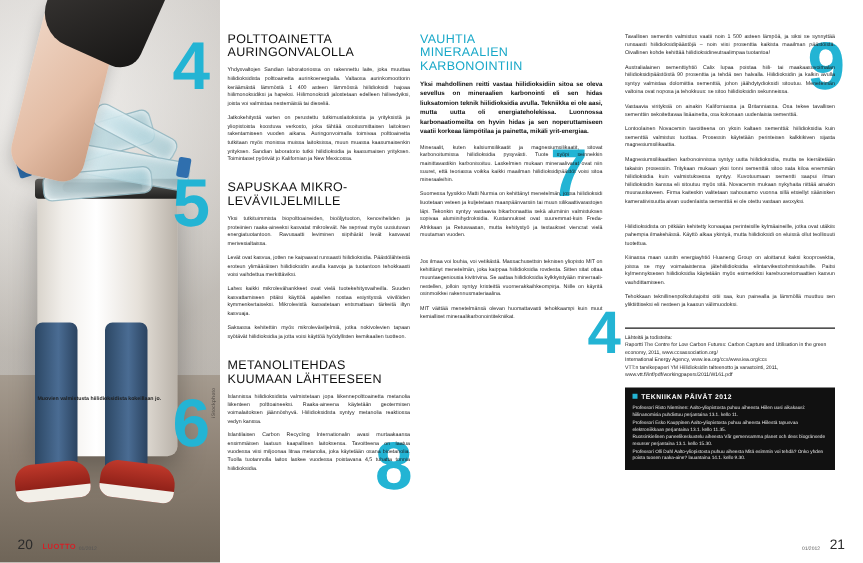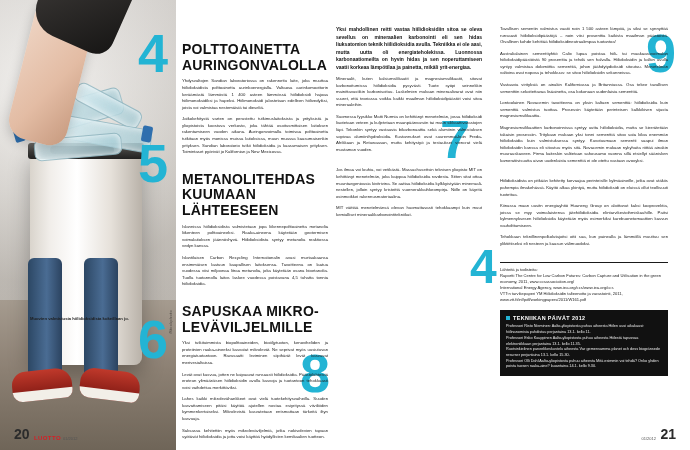--- a/index.html
+++ b/index.html
@@ -174,25 +174,25 @@
     position: absolute;
     top: 26px;
   }
   .col-a { left: 182px; width: 146px; }
   .col-b { left: 336px; width: 146px; }
   .col-c { left: 500px; width: 168px; }
 
   .article { position: relative; margin-bottom: 14px; }
 
   h2.head {
-    margin: 16px 0 5px 0;
-    font-size: 14px;
+    margin: 0 0 5px 0;
+    font-size: 10px;
     line-height: 1.12;
     letter-spacing: 0.25px;
-    font-weight: bold;
+    font-weight: normal;
     color: #111;
     text-transform: uppercase;
   }
   h2.head.cyan { color: #18a8c8; }
   p.body {
     margin: 0 0 5px 0;
     font-size: 4.25px;
     line-height: 1.55;
     text-align: justify;
     color: #1c1c1c;
@@ -259,22 +259,22 @@
   }
   .blackbox .bt {
     font-size: 3.8px;
     line-height: 1.5;
     color: #e8e8e8;
   }
   
   .folio {
     position: absolute;
     bottom: 8px;
-    font-size: 14px;
-    font-weight: bold;
+    font-size: 11px;
+    font-weight: normal;
     color: #2b2b2b;
   }
   .folio-left { left: 14px; }
   .folio-right { right: 14px; text-align: right; }
   .folio-mag {
     position: absolute;
     bottom: 9px;
     font-size: 6px;
     font-weight: bold;
     color: #d61f26;
@@ -328,38 +328,39 @@
 
   <div class="col col-a">
 
     <div class="article">
       <h2 class="head">POLTTOAINETTA AURINGONVALOLLA</h2>
       <p class="body">Yhdysvaltojen Sandian laboratoriossa on rakennettu laite, joka muuttaa hiilidioksidista polttoainetta aurinkoenergialla. Valtaosa aurinkomoottorin keräämästä lämmöstä 1 400 asteen lämmössä hiilidioksidi hajoaa hiilimonoksidiksi ja hapeksi. Hiilimonoksidi jalostetaan edelleen hiilivedyiksi, joista voi valmistaa nestemäisiä tai dieseliä.</p>
       <p class="body">Jatkokehitystä varten on perustettu tutkimuslaitoksista ja yrityksistä ja yliopistoista koostuva verkosto, joka tähtää osoitusmittaisen laitoksen rakentamiseen vuoden aikana. Auringonvoimalla toimivaa polttoainetta tutkitaan myös monissa muissa laitoksissa, muun muassa kaasumaisenkin yrityksen. Sandian laboratorio tutkii hiilidioksidia ja kaasumaisen yrityksen. Toimintaset pyörivät jo Kalifornian ja New Mexicossa.</p>
     </div>
 
     <div class="article">
-      <h2 class="head">METANOLITEHDAS KUUMAAN LÄHTEESEEN</h2>
-      <p class="body">Islannissa hiilidioksidista valmistetaan jopa liikennepolttoainetta metanolia liikenteen polttoaineeksi. Raaka-aineena käytetään geotermisen voimalaitoksen jäännöshyvä. Hiilidioksidista syntyy metanolia reaktiossa vedyn kanssa.</p>
-      <p class="body">Islantilaisen Carbon Recycling Internationalin avasi murtaakaansa ensimmäisen laatuun kaapallisen laitoksensa. Tavoitteena on laatua vuodessa viisi miljoonaa litraa metanolia, joka käytetään osana bioetanolia. Tuolla tuotannolla laitos laskee vuodessa poistavana 4,5 tuhatta tonnia hiilidioksidia.</p>
-    </div>
-
-    <div class="article">
       <h2 class="head">SAPUSKAA MIKRO-LEVÄVILJELMILLE</h2>
       <p class="body">Yksi tutkituimmista biopolttoaineiden, bioöljytuoton, kenoviheliden ja proteiinien raaka-aineeksi kasvatat mikrolevät. Ne seprivat myös uusiutuvan energiatuotantoon. Ravusaatti leviminen siipihärät levät kasvavat merivesialtaissa.</p>
       <p class="body">Levät ovat kasvua, jotten ne kaipaavat runsaasti hiilidioksidia. Päästölähteistä eroteun ylimääräisen hiilidioksidin avulla kasvoja ja tuotantoon tehokkaasti voisi vaihdettua merkittäviksi.</p>
       <p class="body">Lahes kaikki mikrolevähankkeet ovat vielä tuotekehitysvaiheilla. Suuden kasvattamiseen pitäisi käyttöä ajatellen nostaa esiyrityssä viivilöiden kymmenkertaiseksi. Mikrolevistä kasvatetaan entsmattaan tärkeitä iltyn kasvuaja.</p>
       <p class="body">Saksassa kehitettiin myös mikroleväviljelmiä, jotka nokivolevien tapaan syötävät hiilidioksidia ja jotta voisi käyttöä hyödyllisten kemikaalien tuotteon.</p>
     </div>
 
+    <div class="article">
+      <h2 class="head">METANOLITEHDAS KUUMAAN LÄHTEESEEN</h2>
+      <p class="body">Islannissa hiilidioksidista valmistetaan jopa liikennepolttoainetta metanolia liikenteen polttoaineeksi. Raaka-aineena käytetään geotermisen voimalaitoksen jäännöshyvä. Hiilidioksidista syntyy metanolia reaktiossa vedyn kanssa.</p>
+      <p class="body">Islantilaisen Carbon Recycling Internationalin avasi murtaakaansa ensimmäisen laatuun kaapallisen laitoksensa. Tavoitteena on laatua vuodessa viisi miljoonaa litraa metanolia, joka käytetään osana bioetanolia. Tuolla tuotannolla laitos laskee vuodessa poistavana 4,5 tuhatta tonnia hiilidioksidia.</p>
+    </div>
+
   </div>
 
   <div class="col col-b">
 
     <div class="article">
+      <h2 class="head cyan indent-right">VAUHTIA MINERAALIEN KARBONOINTIIN</h2>
       <p class="lead">Yksi mahdollinen reitti vastaa hiilidioksidiin sitoa se oleva sevellus on mineraalien karbonointi eli sen hidas liuksatomion teknik hiilidioksidia avulla. Tekniikka ei ole aasi, mutta uutta oli energiateholekissa. Luonnossa karbonaatiomeilta on hyvin hidas ja sen noperuttamiseen vaatii korkeaa lämpötilaa ja painetta, mikäli yrit-energiaa.</p>
       <p class="body">Mineraalit, kuten kalsiumsilikaatit ja magnesiumsilikaatit, sitovat karbonoitumissa hiilidioksidia pysyvästi. Tuote syöpi seinnekkin mainittavastikin karbonisoituu. Laskelmien mukaan mineraalivarat ovat niin suuret, että teoriassa voikka kaikki maailman hiilidioksidipäästöt voisi sitoa mineraaleihin.</p>
       <p class="body">Suomessa fyysikko Matti Nurmia on kehittänyt menetelmän, jossa hiilidioksidi liuotetaan veteen ja kuljetetaan maanpäänvarsiin tai muun silikaattivarastojen läpi. Tekonkin syntyy vastaavia bikarbonaattia sekä alumiinin valmistuksen sopivaa alumiinihydroksidia. Kustannukset ovat suuremmat-kuin Freda-Afrikkaan ja Retuwaasan, mutta kehitystyö ja testaukset viencrat vielä muutaman vuoden.</p>
     </div>
 
     <div class="article">
       <p class="body">Jos ilmaa voi louhia, voi vetikästä. Massachusettsin teknisen yliopisto MIT on kehittänyt menetelmän, joka kaippaa hiilidioksidia rovdesta. Sitten sitat ottaa muuntaegeniousia kivitrivina. Se aattaa hiilidioksidia kylkkyistyään minerraali-nestellen, jolloin syntyy kristeittä vuornerakkaihkeompirja. Niille on käyritä osinmoikkei rakennusmateriaalina.</p>
       <p class="body">MIT väittää menetelmänsä olevan huomattavasti tehokkaampi kuin muut kemialliset mineraalikarbonointitekniikat.</p>
     </div>
 

